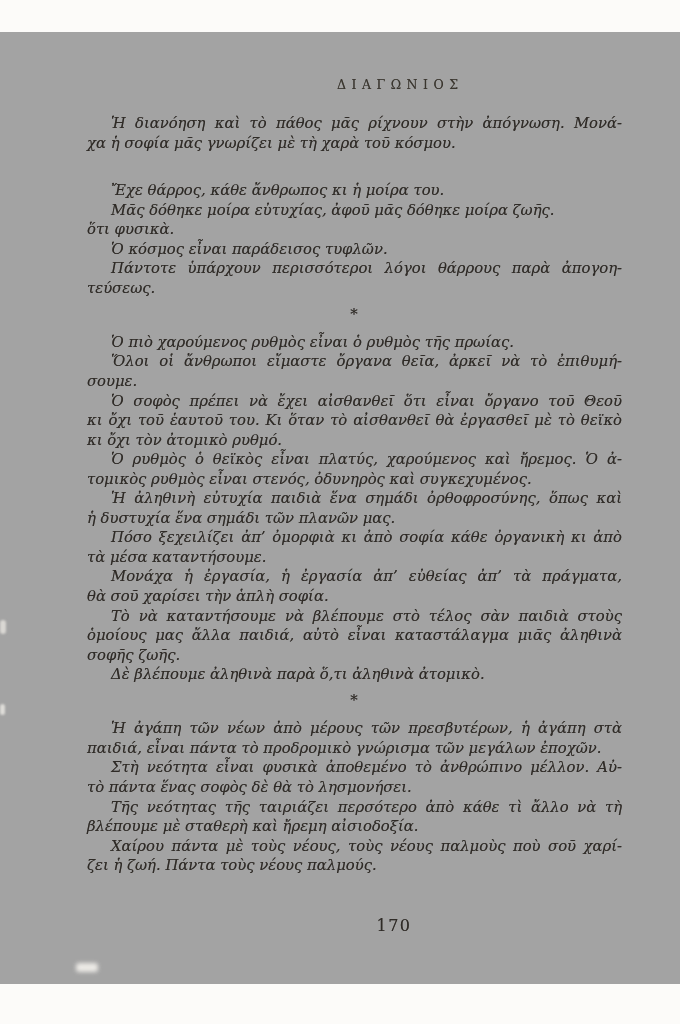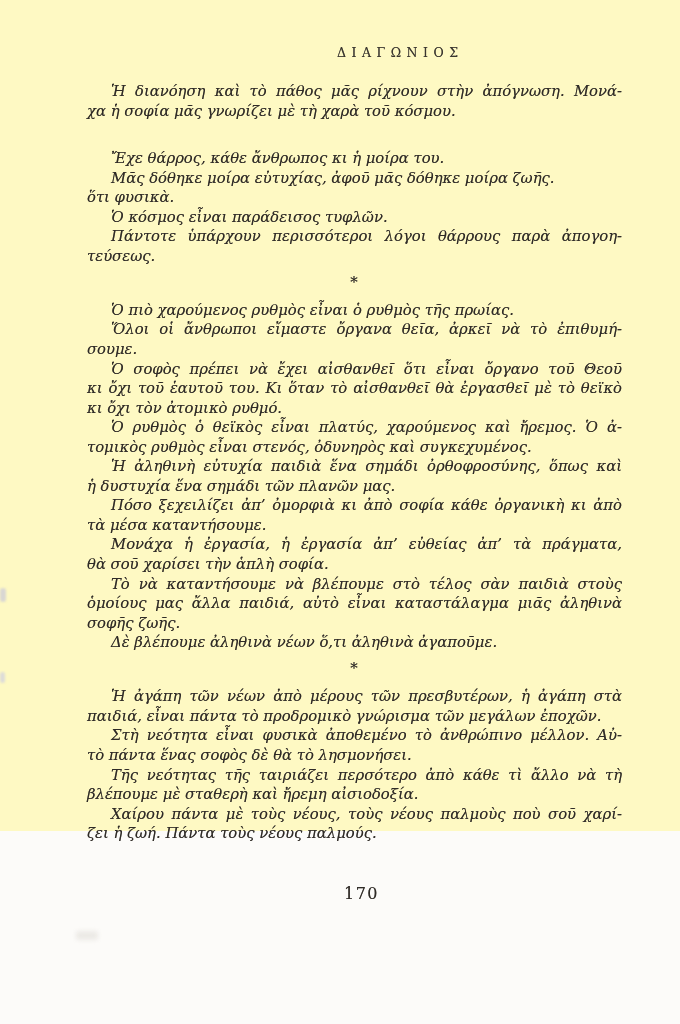--- a/index.html
+++ b/index.html
@@ -6,22 +6,23 @@
   body {
     width: 680px; height: 1024px;
     background: #fcfbf9;
     font-family: "DejaVu Serif", serif;
     color: #2f2b27;
     position: relative;
     overflow: hidden;
   }
   .page {
     position: relative;
-    width: 680px; height: 831px;
-    background: #fef9c3;
+    width: 680px; height: 952px;
+    background: #a3a3a3;
+    margin-top: 32px;
   }
   .running-header {
     position: absolute;
     top: 46px; left: 337px;
     font-size: 12.5px;
     line-height: 14px;
     letter-spacing: 5.5px;
     color: #3a362f;
     white-space: nowrap;
     text-shadow: 0 0 0.4px rgba(58,54,47,0.6);
@@ -45,21 +46,21 @@
   .separator {
     text-align: center;
     margin: 7.5px 0;
     font-size: 15px;
     letter-spacing: 1px;
   }
   .page-number {
     position: absolute;
     top: 884px; left: 344px;
     width: 100px;
-    text-align: left;
+    text-align: center;
     font-size: 16px;
     letter-spacing: 1.5px;
     color: #2f2b27;
     text-shadow: 0 0 0.35px rgba(47,43,39,0.55);
   }
   .scan-artifact {
     position: absolute;
     border-radius: 3px;
     filter: blur(1.2px);
   }
@@ -127,21 +128,21 @@
         <div class="paragraph">
           <div class="line first">Μονάχα ἡ ἐργασία, ἡ ἐργασία ἀπ’ εὐθείας ἀπ’ τὰ πράγματα,</div>
           <div class="line last">θὰ σοῦ χαρίσει τὴν ἁπλὴ σοφία.</div>
         </div>
         <div class="paragraph">
           <div class="line first">Τὸ νὰ καταντήσουμε νὰ βλέπουμε στὸ τέλος σὰν παιδιὰ στοὺς</div>
           <div class="line">ὁμοίους μας ἄλλα παιδιά, αὐτὸ εἶναι καταστάλαγμα μιᾶς ἀληθινὰ</div>
           <div class="line last">σοφῆς ζωῆς.</div>
         </div>
         <div class="paragraph">
-          <div class="line first last">Δὲ βλέπουμε ἀληθινὰ νέων ὅ,τι ἀληθινὰ ἀγαποῦμε.</div>
+          <div class="line first last">Δὲ βλέπουμε ἀληθινὰ παρὰ ὅ,τι ἀληθινὰ ἀτομικὸ.</div>
         </div>
       </div>
       <div class="separator">*</div>
       <div class="text-block">
         <div class="paragraph">
           <div class="line first">Ἡ ἀγάπη τῶν νέων ἀπὸ μέρους τῶν πρεσβυτέρων, ἡ ἀγάπη στὰ</div>
           <div class="line last">παιδιά, εἶναι πάντα τὸ προδρομικὸ γνώρισμα τῶν μεγάλων ἐποχῶν.</div>
         </div>
         <div class="paragraph">
           <div class="line first">Στὴ νεότητα εἶναι φυσικὰ ἀποθεμένο τὸ ἀνθρώπινο μέλλον. Αὐ-</div>

